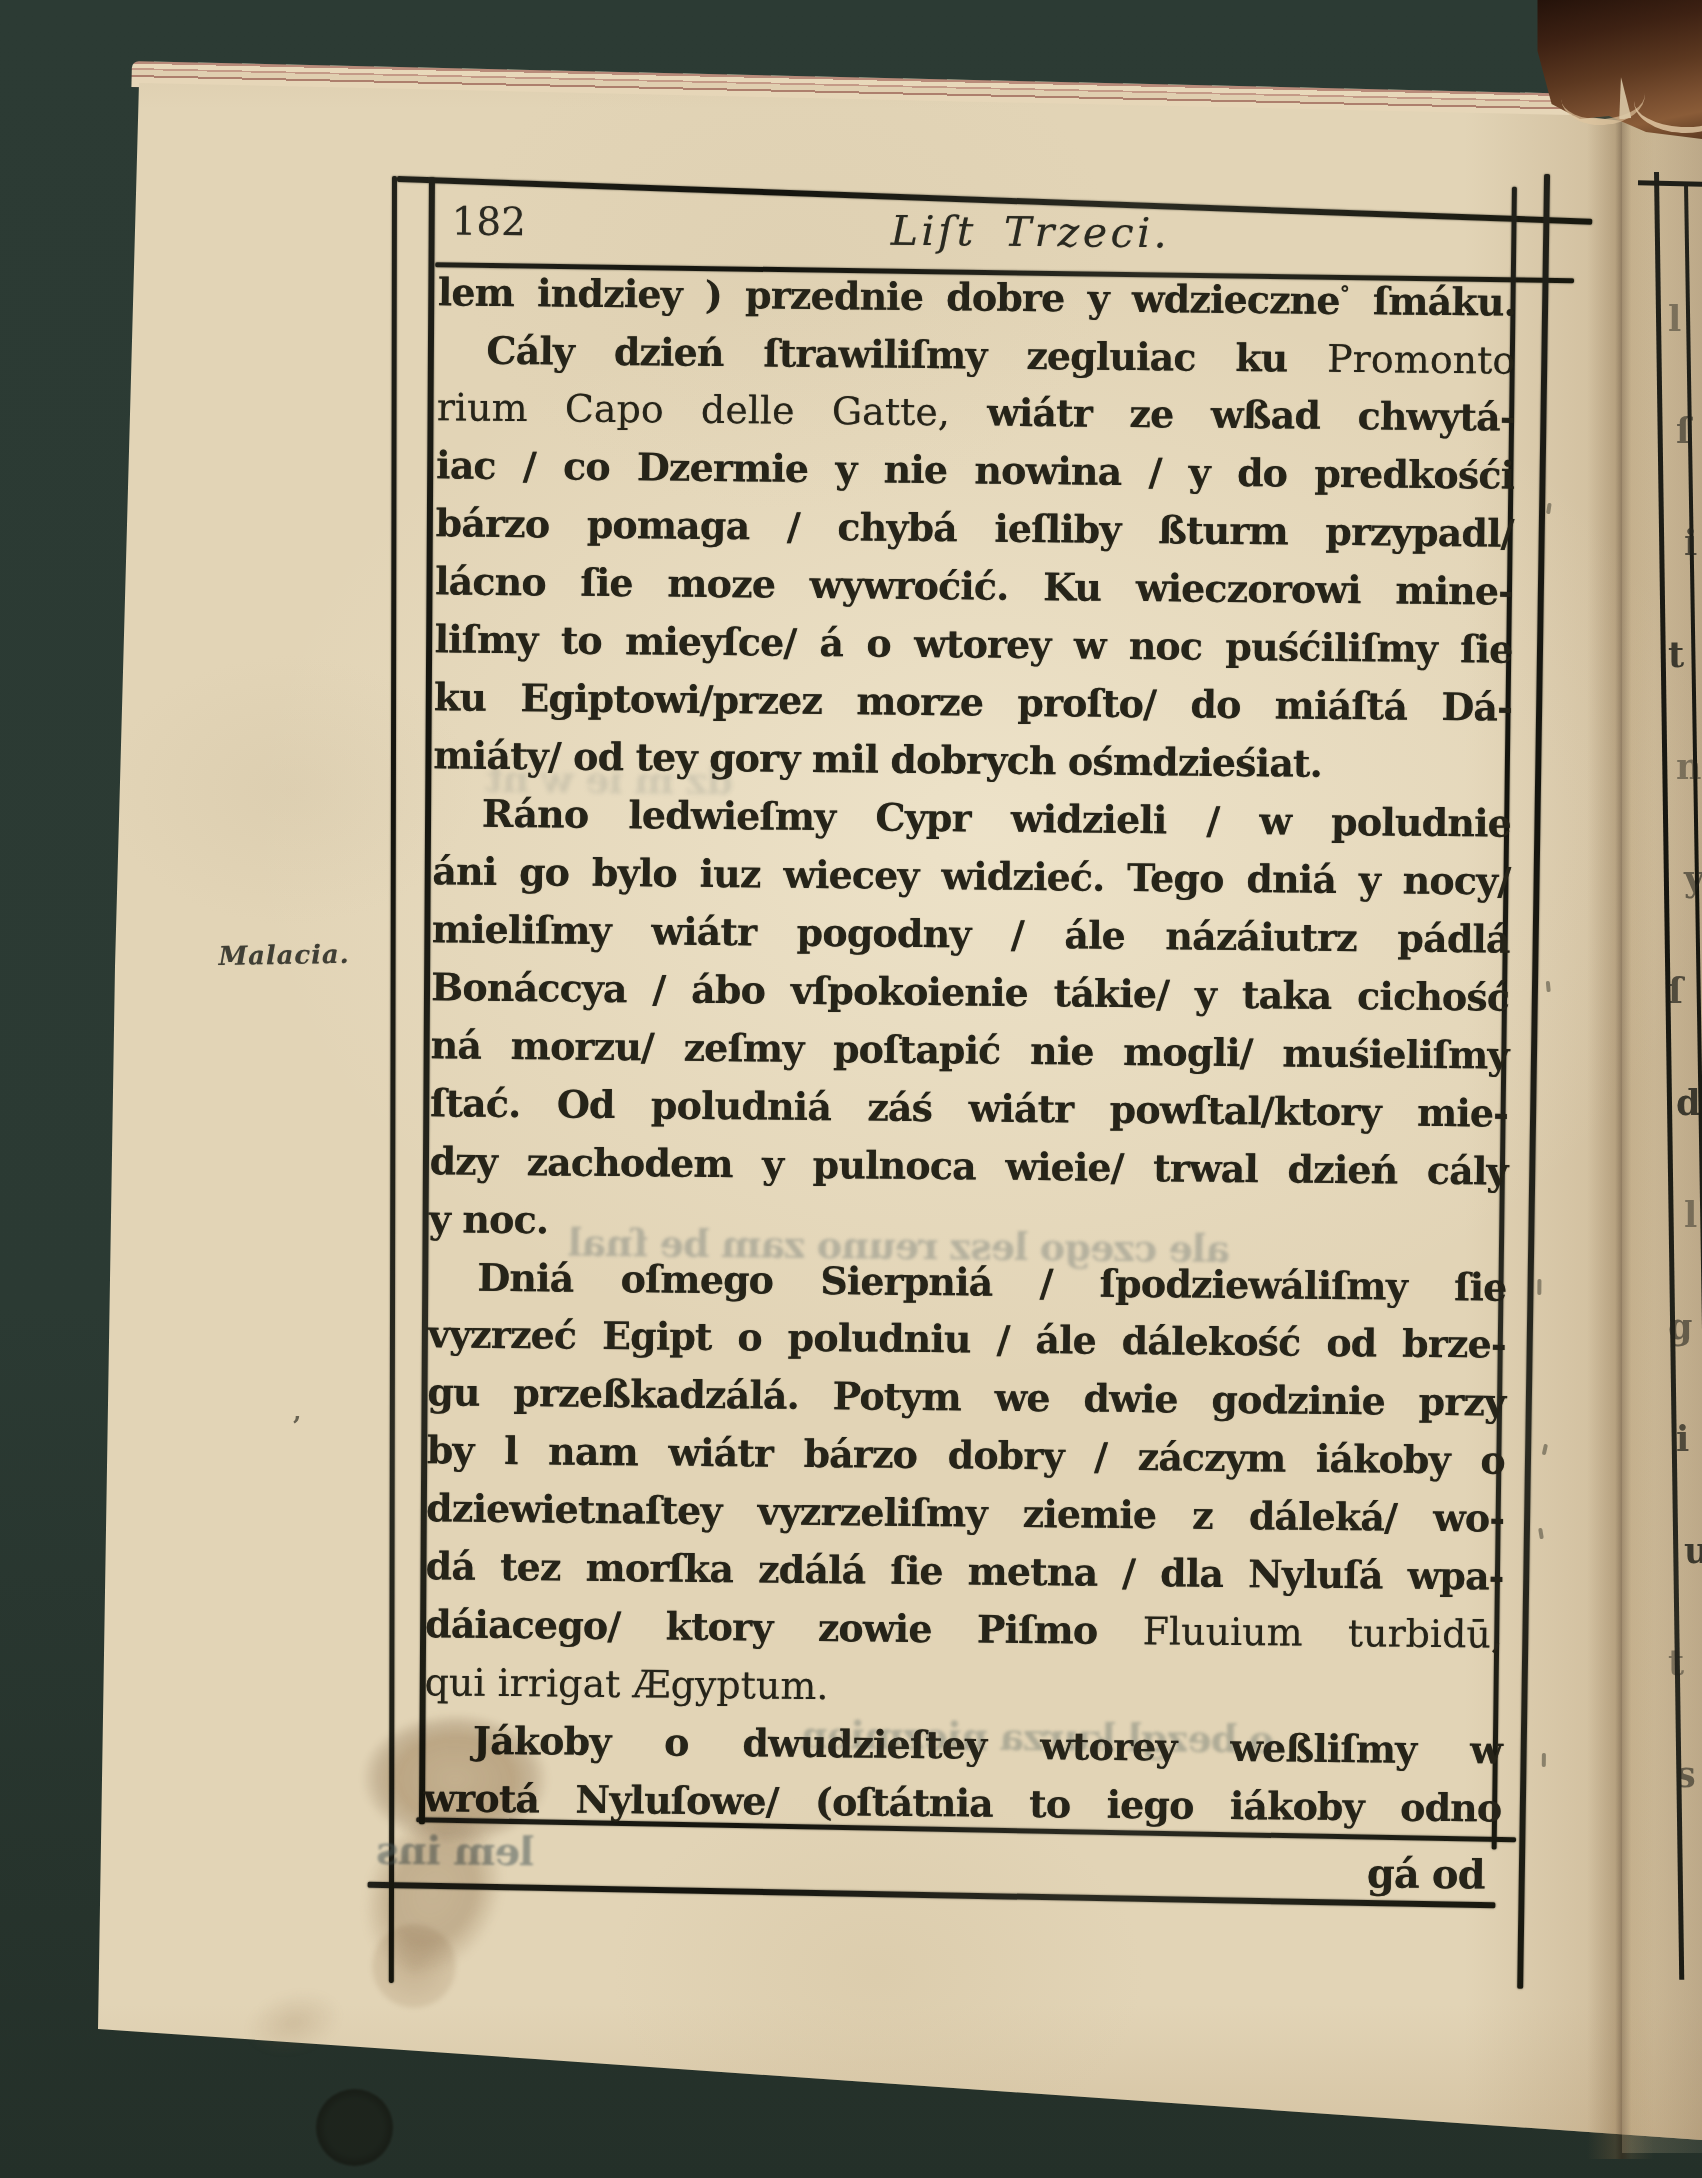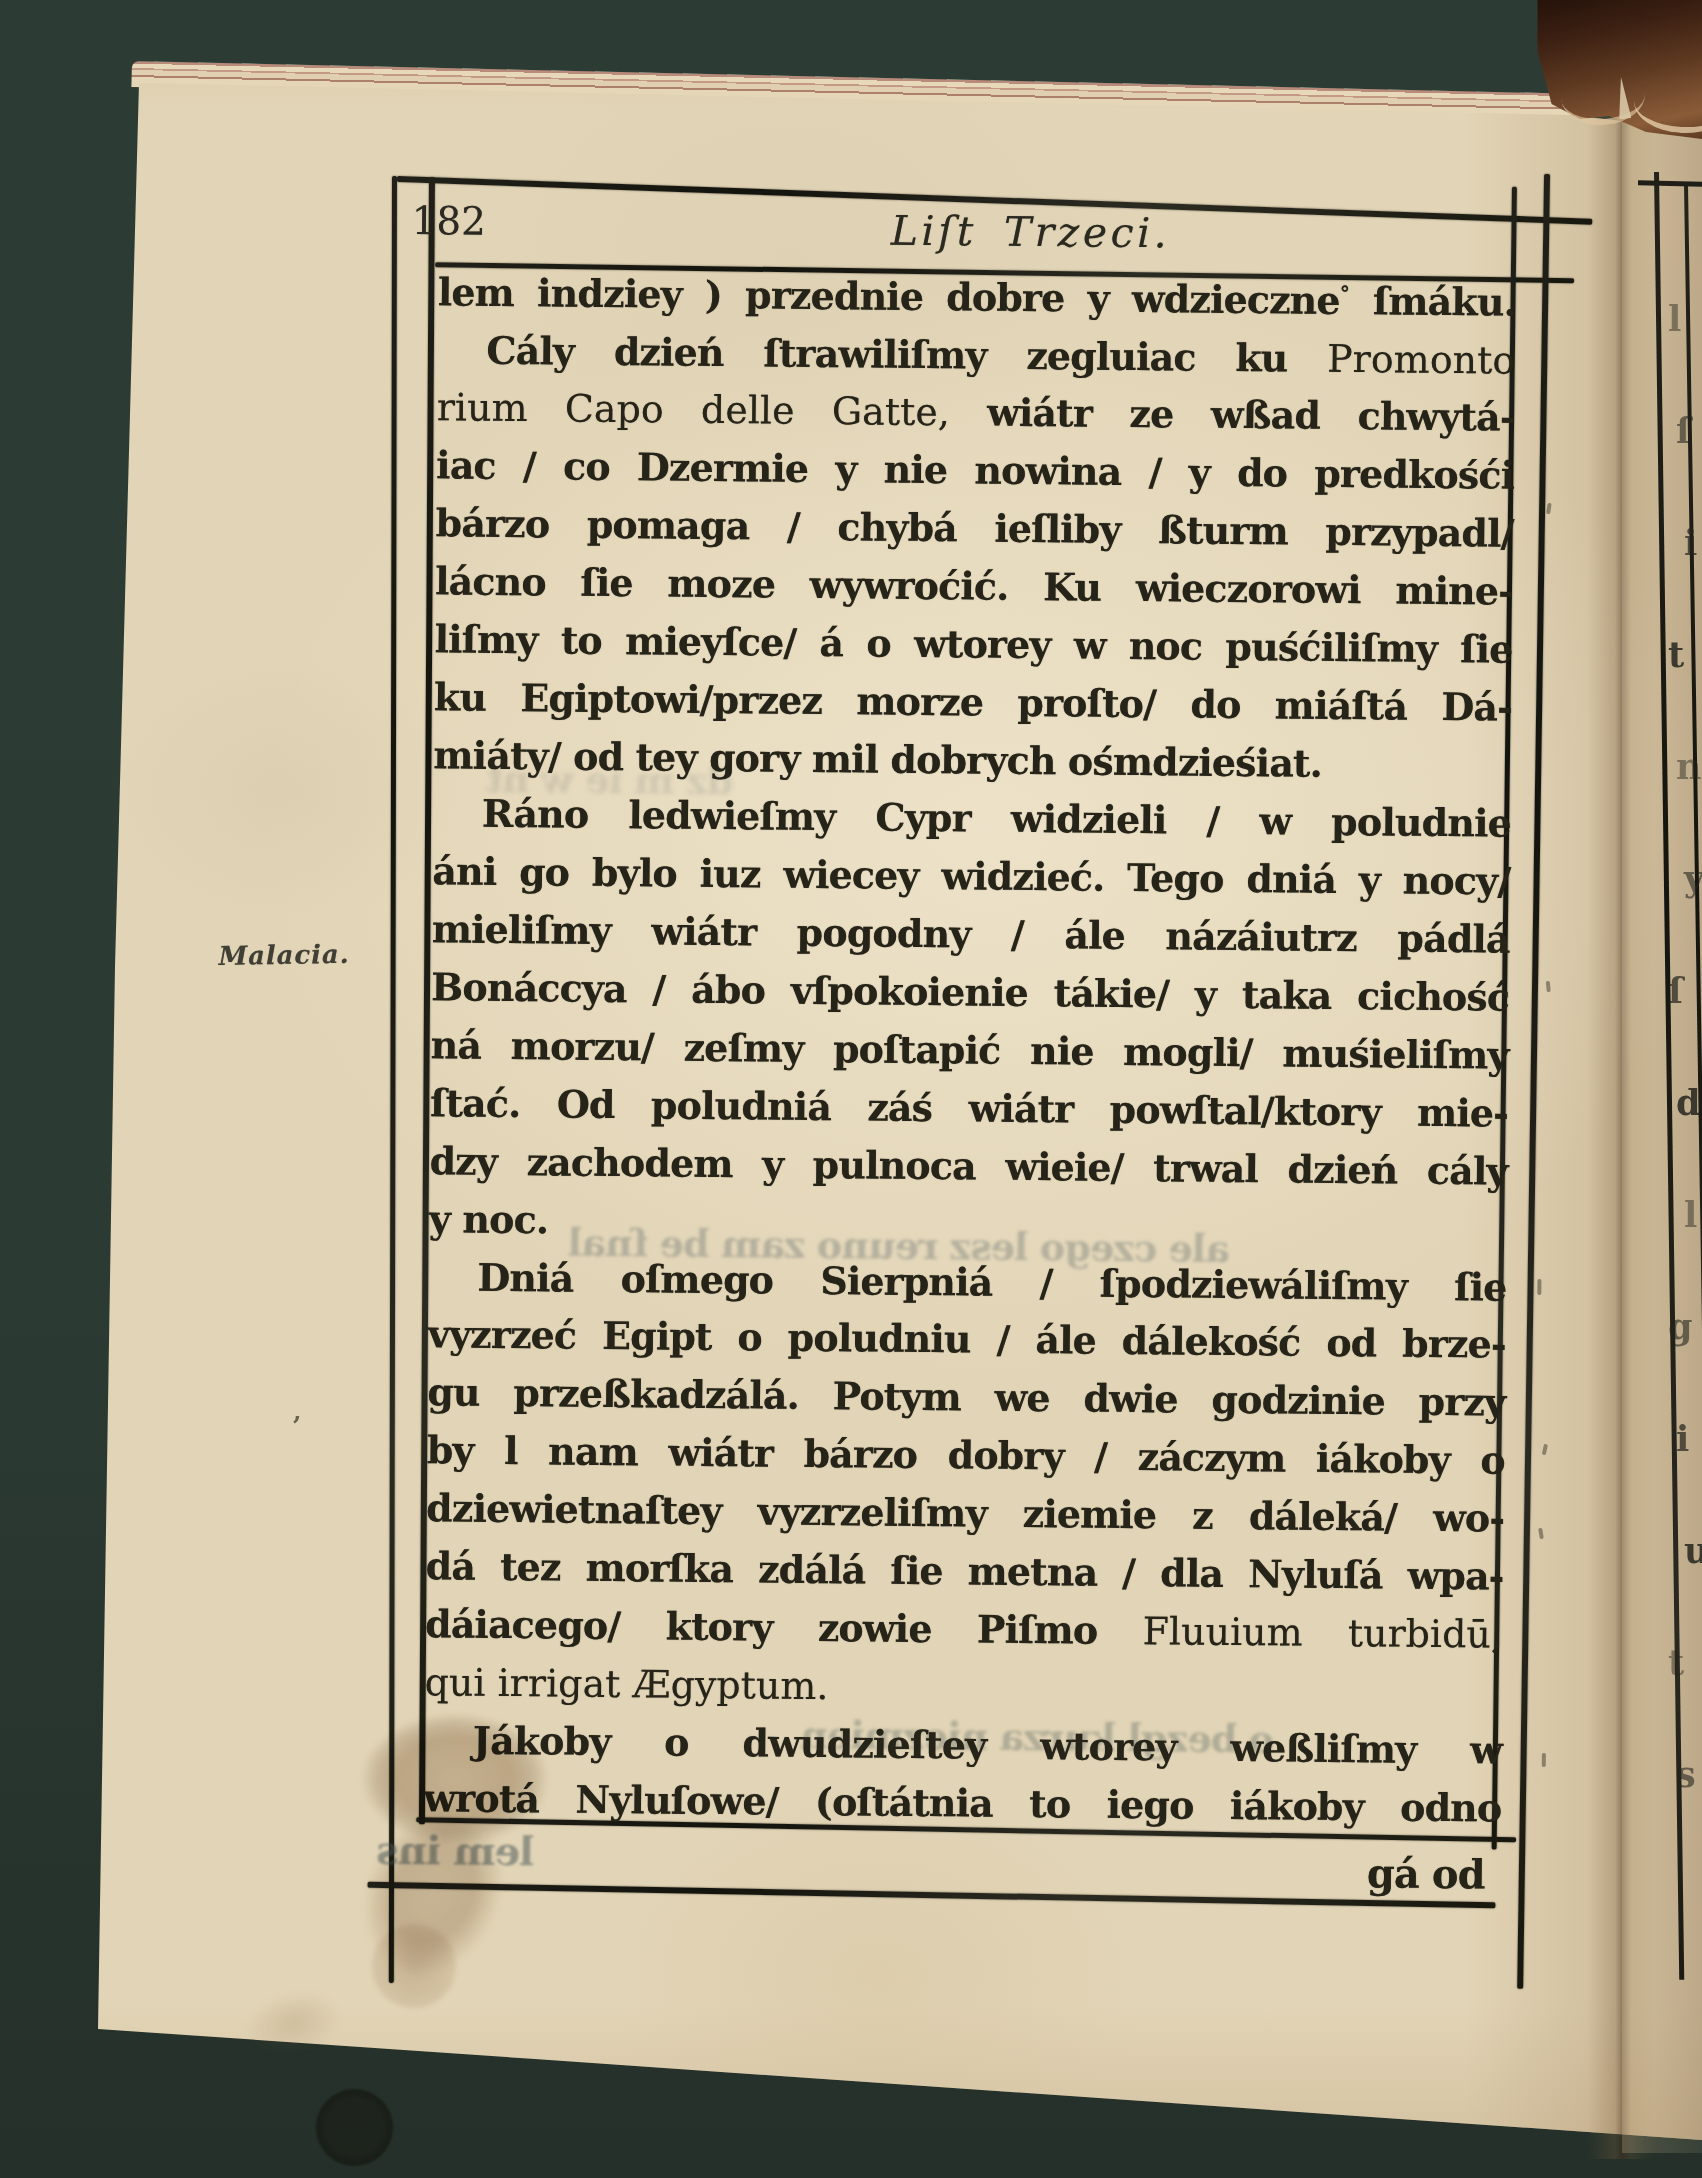--- a/index.html
+++ b/index.html
@@ -56,21 +56,21 @@
     box-shadow:0 0 1.8px rgba(45,42,30,.8);border-radius:1.8px;}
   .rule-top{left:397px;top:176px;width:1196px;height:6.1px;transform:rotate(1.5deg);transform-origin:left;}
   .rule-head{left:436px;top:262px;width:1139px;height:5.3px;transform:rotate(0.25deg);transform-origin:left;}
   .rule-bot1{left:432px;top:1817px;width:1100px;height:5.3px;transform:rotate(0.5deg);transform-origin:left;}
   .rule-bot2{left:384px;top:1882px;width:1128px;height:6.1px;transform:rotate(0.5deg);transform-origin:left;}
   .lruleA{left:392px;top:176px;width:5.3px;height:1807px;transform:rotate(-0.45deg);transform-origin:top;}
   .lruleB{left:429px;top:177px;width:6.1px;height:1647px;transform:rotate(-0.2deg);transform-origin:top;}
   .rruleA{left:1512px;top:176px;width:5.3px;height:1663px;transform:rotate(0.15deg);transform-origin:top;}
   .rruleB{left:1544px;top:163px;width:6.1px;height:1815px;transform:rotate(0.3deg);transform-origin:top;}
   
-  .pagenum{position:absolute;left:412px;top:198px;font:400 39px "DejaVu Serif",serif;color:#2b2a22;
+  .pagenum{position:absolute;left:452px;top:198px;font:400 39px "DejaVu Serif",serif;color:#2b2a22;
     text-shadow:0 0 0.9px rgba(40,38,28,.5);}
   .runtitle{position:absolute;left:439px;top:202px;width:1078px;text-align:center;padding-left:53px;
     font:italic 400 41px "DejaVu Serif",serif;letter-spacing:3.5px;word-spacing:10.5px;color:#2a2a21;
     text-shadow:0 0 0.9px rgba(40,38,28,.5);}
   
   .line{position:absolute;left:439px;width:1078px;height:58px;line-height:56px;box-sizing:border-box;
     font:700 38px "DejaVu Serif",serif;letter-spacing:-0.9px;color:#262419;white-space:nowrap;
     text-shadow:0 0 0.9px rgba(35,32,24,.55);}
   .line.just{text-align:justify;text-align-last:justify;white-space:normal;}
   .line.indent{padding-left:49px;}

